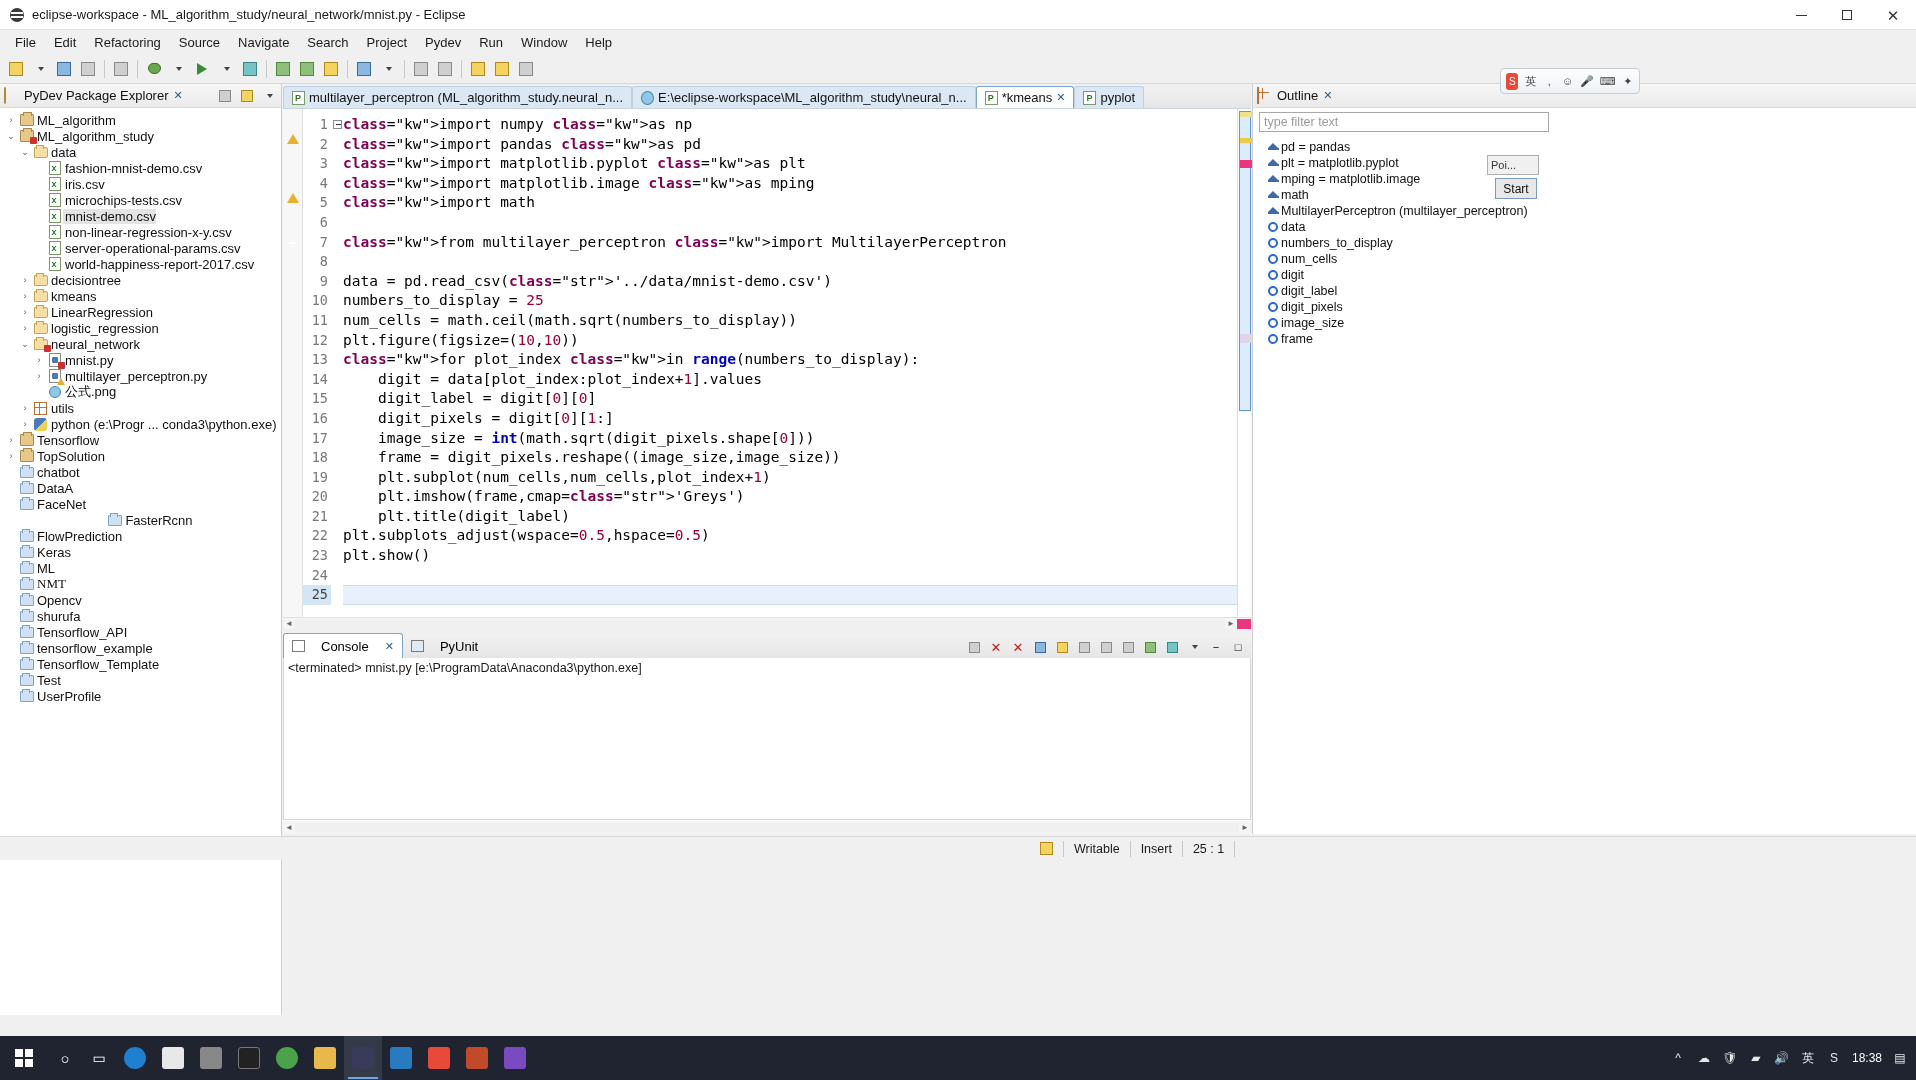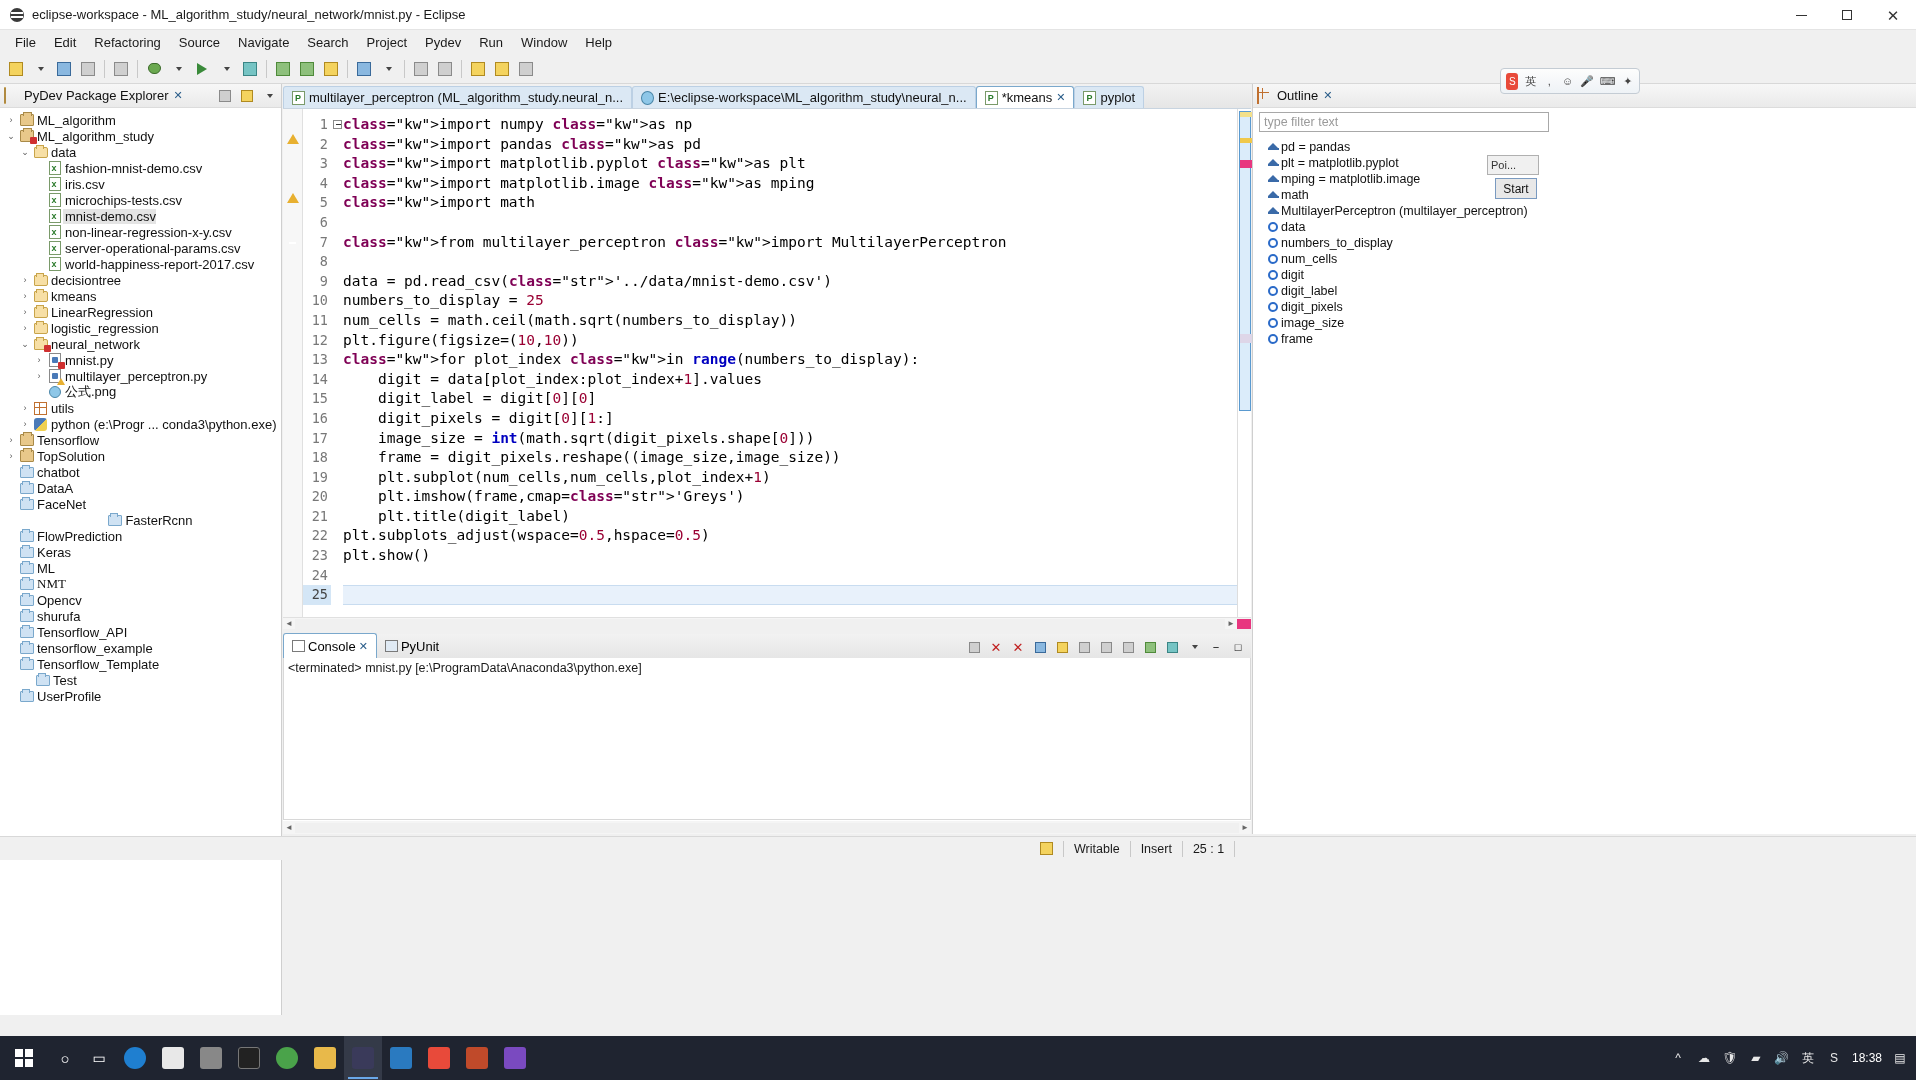--- a/index.html
+++ b/index.html
@@ -187,21 +187,21 @@
              background:#f5f5f5; border-top:1px solid #e0e0e0; display:flex; align-items:center; }
   .hs-arrow{ width:12px; text-align:center; font-size:8px; color:#666;}
   .hs-track{ flex:1; height:10px; background:#f0f0f0;}
   .hs-thumb{ height:10px; width:0px; background:#cdcdcd;}
 
   
   .console-panel{
     position:absolute; left:283px; top:634px; width:968px; height:200px; background:#fff;
   }
   .ctabs{ height:24px; display:flex; align-items:flex-end; background:linear-gradient(#f2f2f2,#e6e6e6); position:relative;}
-  .ctab{ height:22px; display:flex; align-items:center; gap:3px; padding:12px 8px; font-size:13px; white-space:nowrap;}
+  .ctab{ height:22px; display:flex; align-items:center; gap:16px; padding:12px 8px; font-size:13px; white-space:nowrap;}
   .ctab.active{ background:#fff; border:1px solid #7aa8cc; border-bottom:none; border-radius:3px 3px 0 0;}
   .ctab .ci{width:13px;height:12px;border:1px solid #7a7a7a;background:#fff;}
   .ctab .ci.pu{ background:#e0eaf4; }
   .ctools{ position:absolute; right:4px; bottom:2px; display:flex; align-items:center; gap:4px;}
   .ctool{ width:18px;height:18px; display:flex;align-items:center;justify-content:center;}
   .cbody{ position:absolute; left:0; top:24px; right:0; bottom:14px; background:#fff; border:1px solid #d8d8d8; border-top:none;}
   .cline{ font-family:"Liberation Sans", sans-serif; font-size:12.5px; color:#1a1a1a; padding:3px 4px; white-space:nowrap;}
   .c-hscroll{ position:absolute; left:0; bottom:0; height:13px; width:100%; background:#f5f5f5; display:flex; align-items:center;}
 
   
@@ -652,21 +652,21 @@
           </span>
           <span class="lbl">tensorflow_example</span>
         </div>
         <div class="tnode" style="padding-left: 4px;">
           <span class="arrow none">›</span>
           <span class="icon" style="position: relative;">
             <span class="ic-blue-folder"></span>
           </span>
           <span class="lbl">Tensorflow_Template</span>
         </div>
-        <div class="tnode" style="padding-left: 20px;">
+        <div class="tnode" style="padding-left: 4px;">
           <span class="arrow none">›</span>
           <span class="icon" style="position: relative;">
             <span class="ic-blue-folder"></span>
           </span>
           <span class="lbl">Test</span>
         </div>
         <div class="tnode" style="padding-left: 4px;">
           <span class="arrow none">›</span>
           <span class="icon" style="position: relative;">
             <span class="ic-blue-folder"></span>

